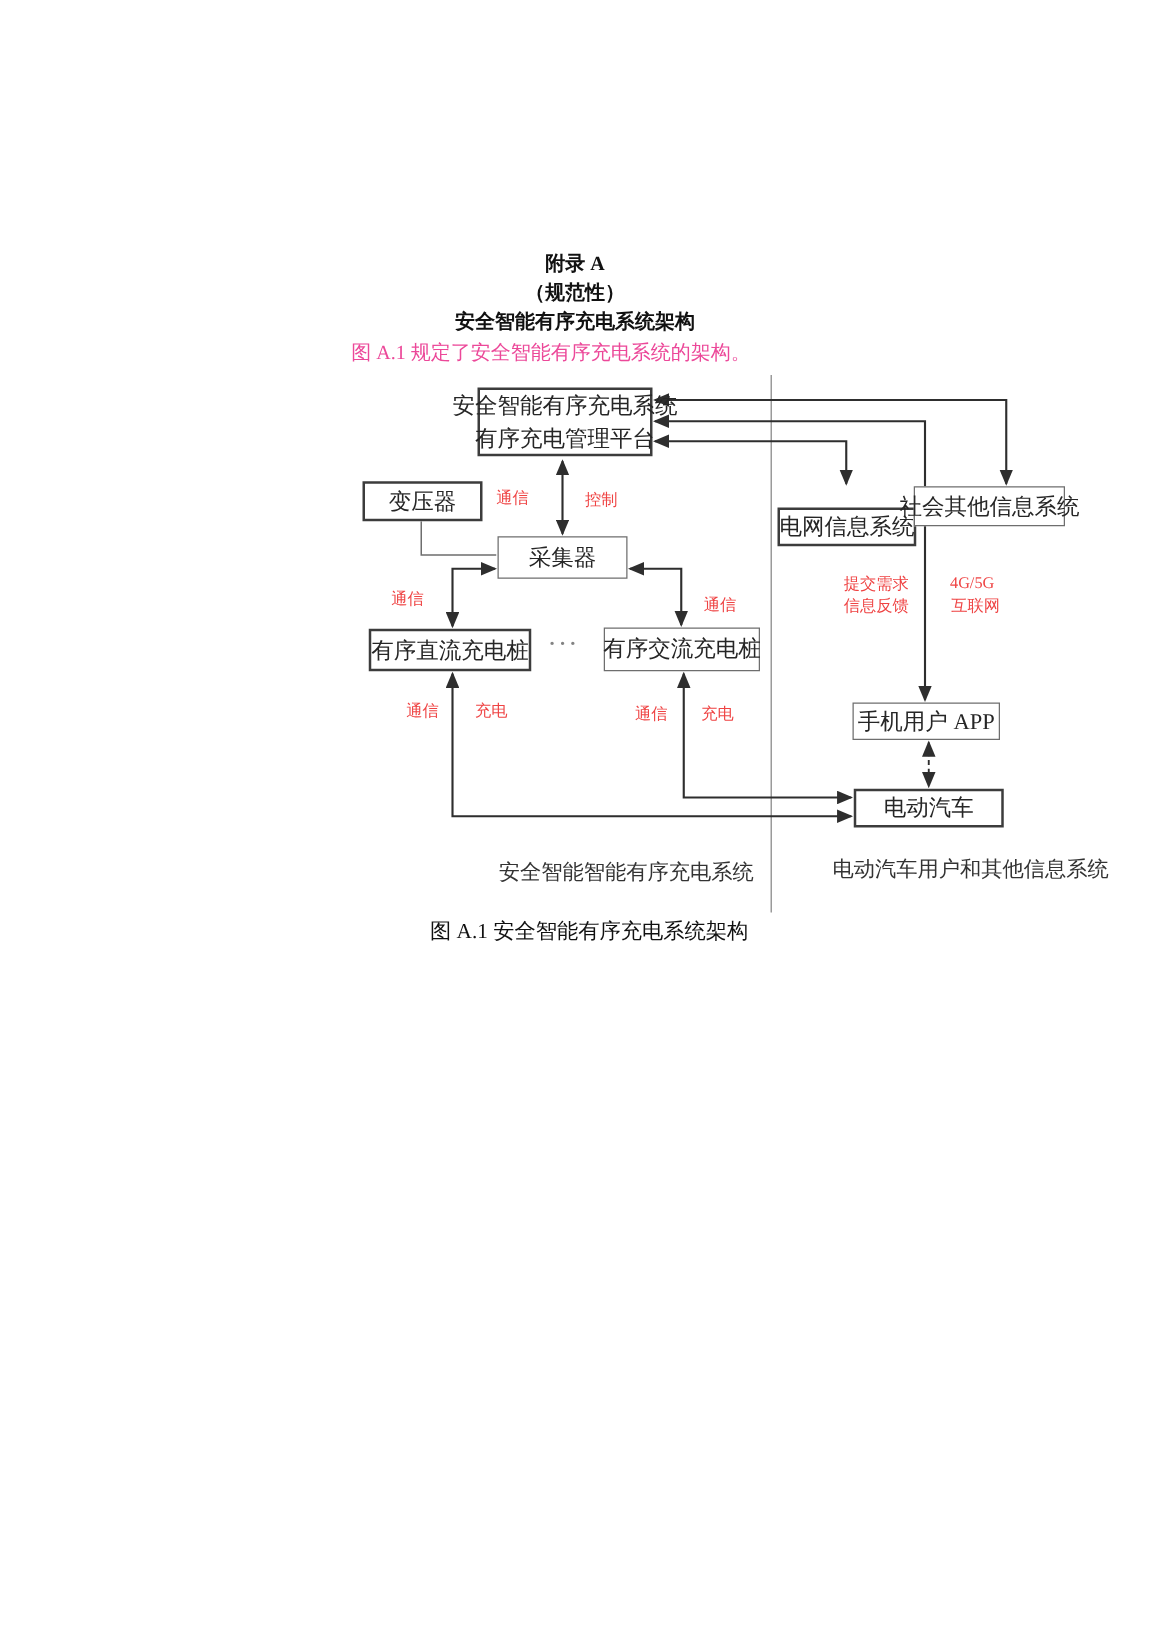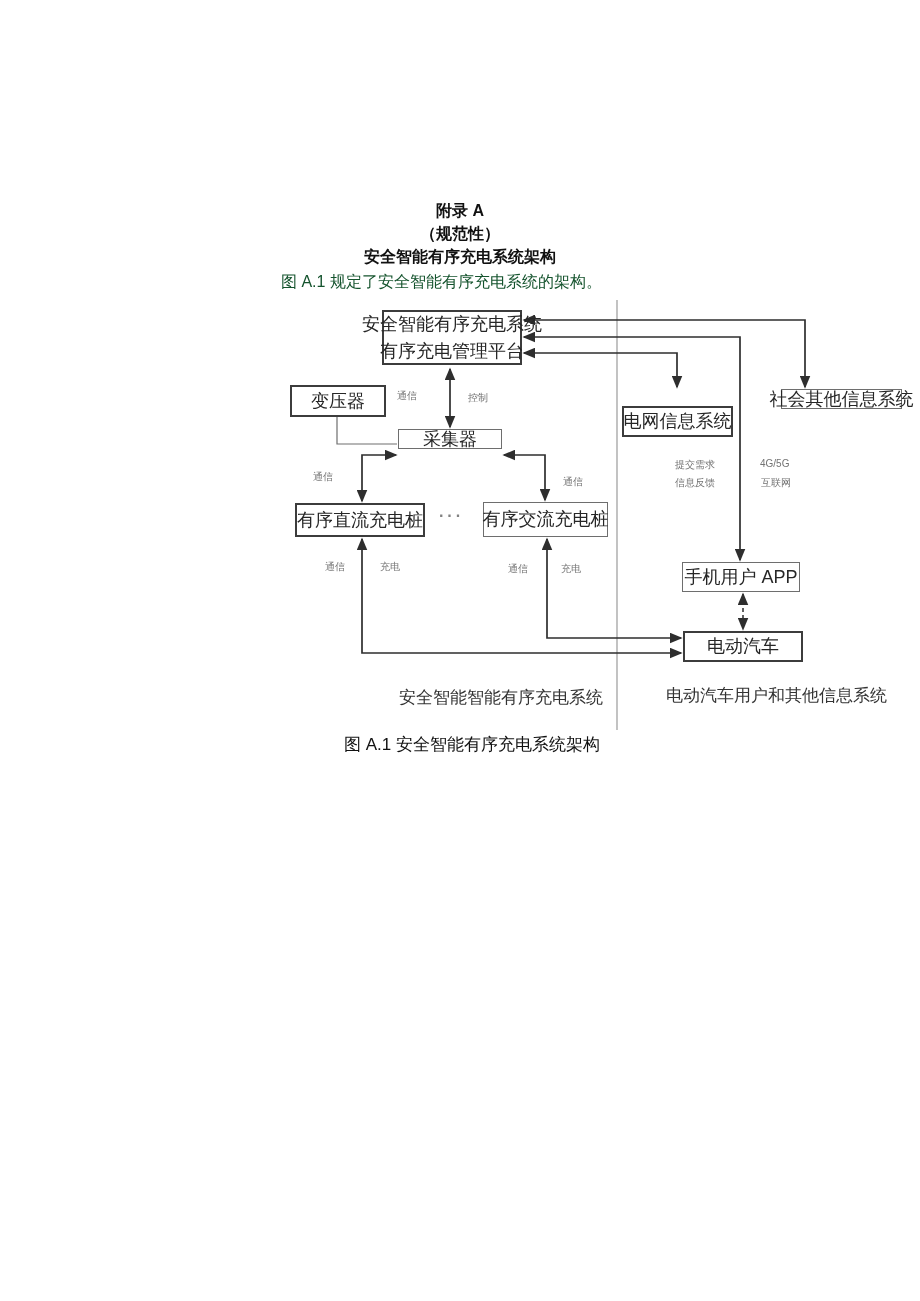--- a/index.html
+++ b/index.html
@@ -1,31 +1,31 @@
 <!DOCTYPE html>
 <html><head>
 <meta charset="utf-8">
 <style>
   html,body{margin:0;padding:0;background:#ffffff;}
   .page{
     position:relative;width:920px;height:1301px;background:#ffffff;
-    font-family:Liberation Sans, sans-serif;color:#262626;overflow:hidden;
+    font-family:Liberation Serif, serif;color:#262626;overflow:hidden;
   }
   .h-center{position:absolute;left:0;width:920px;text-align:center;font-weight:bold;
     font-size:16px;color:#111;white-space:nowrap;}
-  .intro{position:absolute;left:281px;top:272px;font-size:16px;color:#14532d;white-space:nowrap;}
+  .intro{position:absolute;left:281px;top:272px;font-size:16px;color:#ec4899;white-space:nowrap;}
   .caption{position:absolute;left:344px;top:733px;font-size:17px;color:#111;white-space:nowrap;}
   svg.connectors{position:absolute;left:0;top:0;}
   .box{
     position:absolute;background:#ffffff;border:1px solid #6e6e6e;box-sizing:border-box;
     display:flex;flex-direction:column;align-items:center;justify-content:center;
     text-align:center;font-size:18px;color:#262626;line-height:1.5;white-space:nowrap;
   }
   .box.dark{border:2px solid #3c3c3c;}
-  .lbl{position:absolute;font-size:10px;color:#737373;white-space:nowrap;}
+  .lbl{position:absolute;font-size:13px;color:#ef4444;white-space:nowrap;}
   .zone{position:absolute;font-size:17px;color:#333;white-space:nowrap;}
   .dots{position:absolute;left:439px;top:507px;font-size:16px;font-weight:bold;
     letter-spacing:3px;color:#828282;white-space:nowrap;}
 </style>
 </head>
 <body>
 
 <div class="page">
 
   <div class="h-center" style="top:201px">附录 A</div>
@@ -63,33 +63,33 @@
     <path d="M743,594 L743,629" stroke="#2e2e2e" stroke-width="1.5" fill="none" stroke-dasharray="4 3" marker-start="url(#ah)" marker-end="url(#ah)"></path>
   </svg>
 
   <div class="box dark" style="left:382px;top:310px;width:140px;height:55px">
     <span>安全智能有序充电系统</span>
     <span>有序充电管理平台</span>
   </div>
   <div class="box dark" style="left:290px;top:385px;width:96px;height:32px">
     <span>变压器</span>
   </div>
-  <div class="box" style="left:398px;top:429px;width:104px;height:20px">
+  <div class="box" style="left:398px;top:429px;width:104px;height:34px">
     <span>采集器</span>
   </div>
   <div class="box dark" style="left:295px;top:503px;width:130px;height:34px">
     <span>有序直流充电桩</span>
   </div>
   <div class="box" style="left:483px;top:502px;width:125px;height:35px">
     <span>有序交流充电桩</span>
   </div>
   <div class="box dark" style="left:622px;top:406px;width:111px;height:31px">
     <span>电网信息系统</span>
   </div>
-  <div class="box" style="left:781px;top:389px;width:121px;height:20px">
+  <div class="box" style="left:731px;top:389px;width:121px;height:32px">
     <span>社会其他信息系统</span>
   </div>
   <div class="box" style="left:682px;top:562px;width:118px;height:30px">
     <span>手机用户 APP</span>
   </div>
   <div class="box dark" style="left:683px;top:631px;width:120px;height:31px">
     <span>电动汽车</span>
   </div>
 
   <div class="lbl" style="left:397px;top:389px">通信</div>

